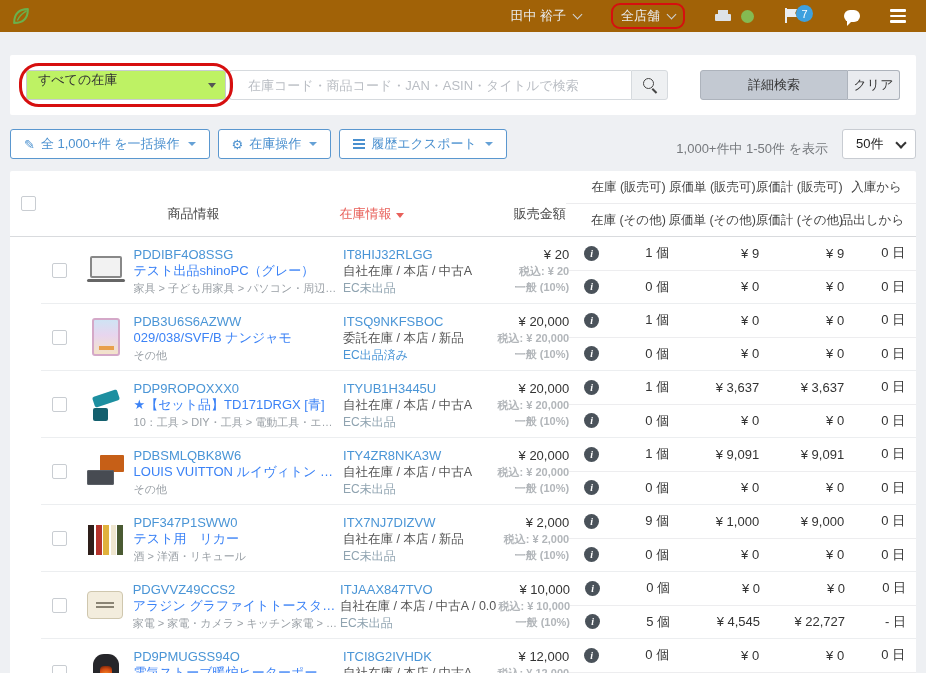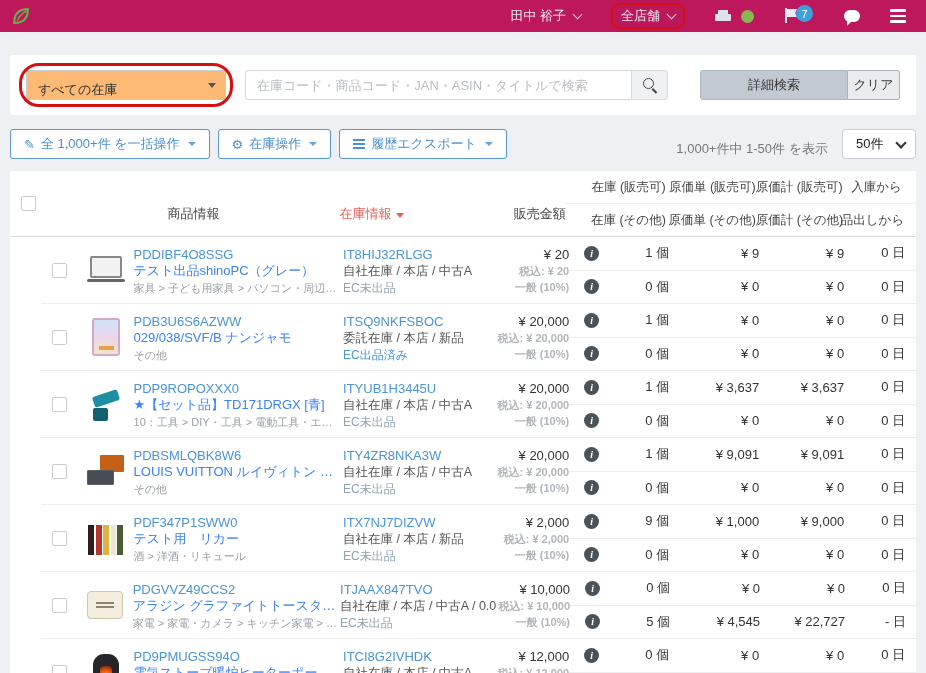--- a/index.html
+++ b/index.html
@@ -3,21 +3,21 @@
 <meta charset="utf-8">
 <style>
   * { box-sizing: border-box; margin: 0; padding: 0; }
   html, body { width: 926px; height: 673px; overflow: hidden; }
   body {
     font-family: "Liberation Sans", "DejaVu Sans", sans-serif;
     font-size: 13px; color: #333; background: #eef0f3;
   }
   
   .navbar {
-    height: 32px; background: #be185d; display: flex; align-items: center;
+    height: 32px; background: #a16207; display: flex; align-items: center;
     padding: 0 20px 0 10px;
   }
   .logo { width: 22px; height: 22px; display: block; }
   .nav-right { margin-left: auto; display: flex; align-items: center; gap: 30px; }
   .nav-item { display: flex; align-items: center; color: #e9ebed; cursor: pointer; }
   .chev { width: 7px; height: 7px; border-right: 1.6px solid #cfd4d9; border-bottom: 1.6px solid #cfd4d9;
           transform: rotate(45deg); margin-left: 8px; margin-top: -4px; }
   .store-annot { border: 2px solid #d60f0f; border-radius: 9px; padding: 2px 8px; display: flex; align-items: center; }
   .printer { position: relative; width: 16px; height: 13px; }
   .printer::before { content:""; position:absolute; top:0; left:3px; width:10px; height:4px; background:#dde2e8; }
@@ -31,28 +31,28 @@
   .badge { position:absolute; left:12px; top:-2px; width:17px; height:17px; border-radius:50%;
            background:#3ea0de; color:#fff; font-size:11px; display:flex; align-items:center; justify-content:center; }
   .chat { width: 16px; height: 12px; background:#fff; border-radius: 6px; position: relative; }
   .chat::after { content:""; position:absolute; bottom:-4px; left:3px;
                  border-left:5px solid #fff; border-bottom:5px solid transparent; }
   .burger { display:flex; flex-direction:column; gap:3px; }
   .burger i { width:16px; height:2.5px; background:#fff; border-radius:1px; }
   
   .search-panel { margin: 23px 10px 0; background:#fff; padding: 15px 16px; display:flex; align-items:center; border-radius:2px; }
   .sel-wrap { position: relative; width: 200px; height: 30px; }
-  .sel-box { width:100%; height:100%; border:1px solid #c8ccd2; border-radius:3px; background:#fdba74;
-             padding: 0 24px 0 11px; display:flex; align-items:flex-end; color:#333; cursor:pointer; }
+  .sel-box { width:100%; height:100%; border:1px solid #c8ccd2; border-radius:3px; background:#bef264;
+             padding: 0 24px 0 11px; display:flex; align-items:flex-start; color:#333; cursor:pointer; }
   .sel-caret { position:absolute; right:10px; top:13px; border-left:4px solid transparent;
                border-right:4px solid transparent; border-top:5px solid #555; }
   .sel-annot { position:absolute; left:-7px; top:-7px; width:214px; height:44px;
                border: 3px solid #d60f0f; border-radius: 20px; pointer-events:none; }
-  .search-input { flex: 1; height: 30px; border: 1px solid #d6dade; border-right: none; margin-left: 19px;
-                  border-radius: 3px 0 0 3px; padding: 0 11px; font-size: 13px; font-family: inherit; color:#333; outline: none; }
+  .search-input { flex: 1; height: 30px; border: 1px solid #d6dade; border-right: none; margin-left: 3px;
+                  border-radius: 3px 0 0 3px; padding: 0 18px; font-size: 13px; font-family: inherit; color:#333; outline: none; }
   .search-input::placeholder { color: #b9bdc3; }
   .search-btn { width: 37px; height: 30px; background:#eef0f2; border:1px solid #d6dade; border-radius:0 3px 3px 0;
                 display:flex; align-items:center; justify-content:center; cursor:pointer; }
   .mag { position:relative; width:14px; height:14px; }
   .mag::before { content:""; position:absolute; top:0; left:0; width:9px; height:9px; border:1.8px solid #444; border-radius:50%; }
   .mag::after  { content:""; position:absolute; left:10px; top:10px; width:6px; height:1.8px; background:#444;
                  transform:rotate(45deg); transform-origin:0 0; }
   .adv-group { margin-left: 32px; display:flex; }
   .btn-adv  { width: 148px; height: 30px; background:#c3c9d2; border:1px solid #adb3bc; border-radius:3px 0 0 3px;
               color:#333; display:flex; align-items:center; justify-content:center; cursor:pointer; }

